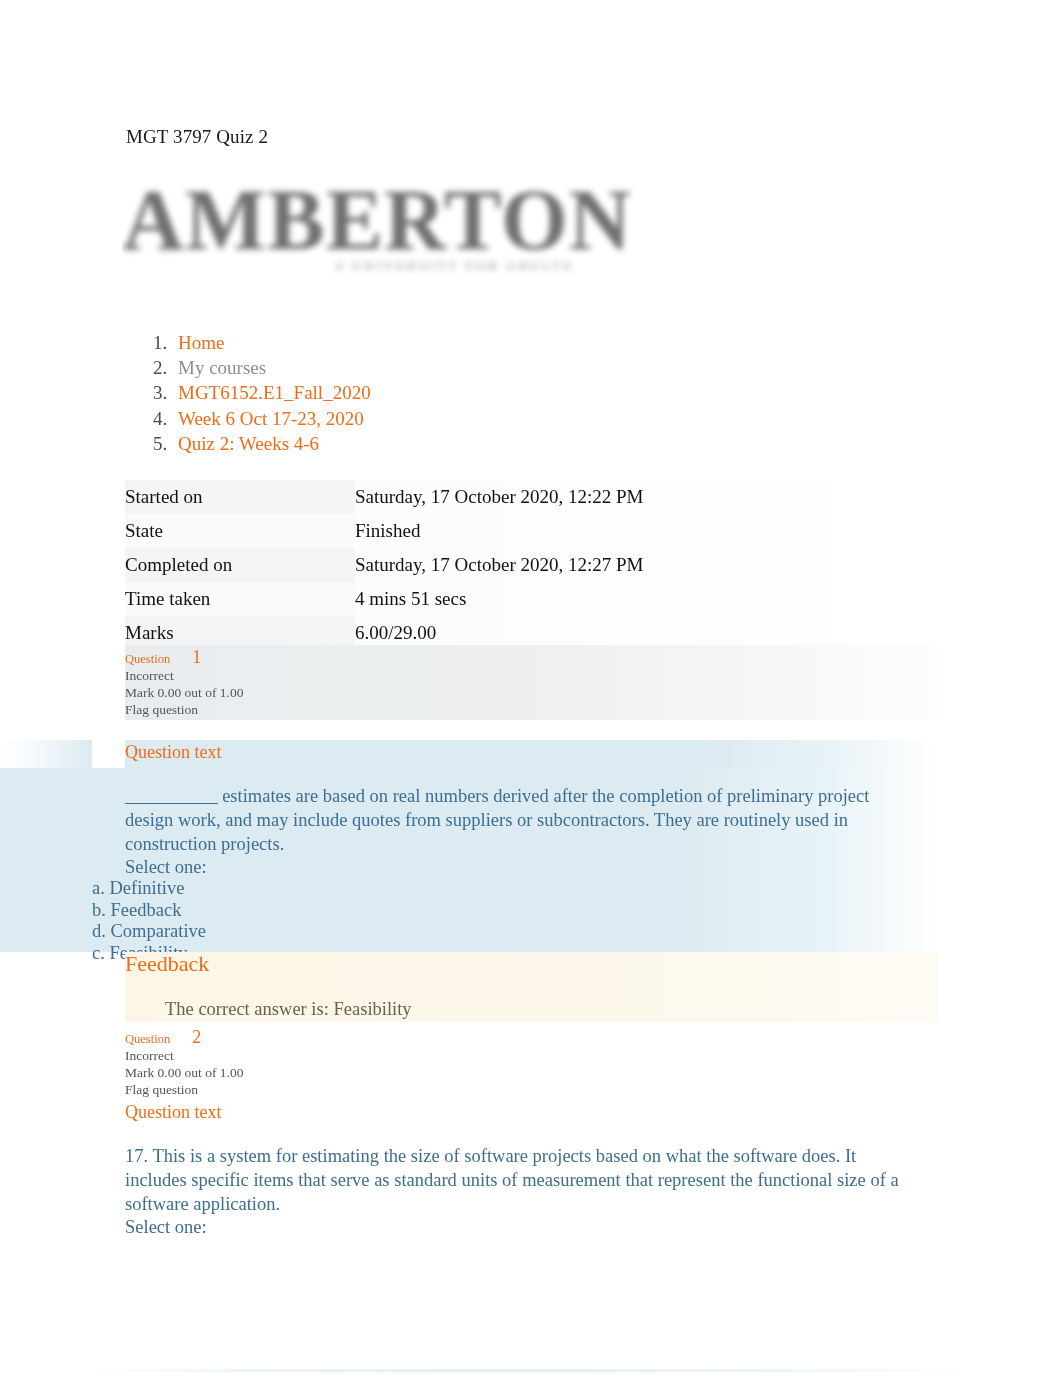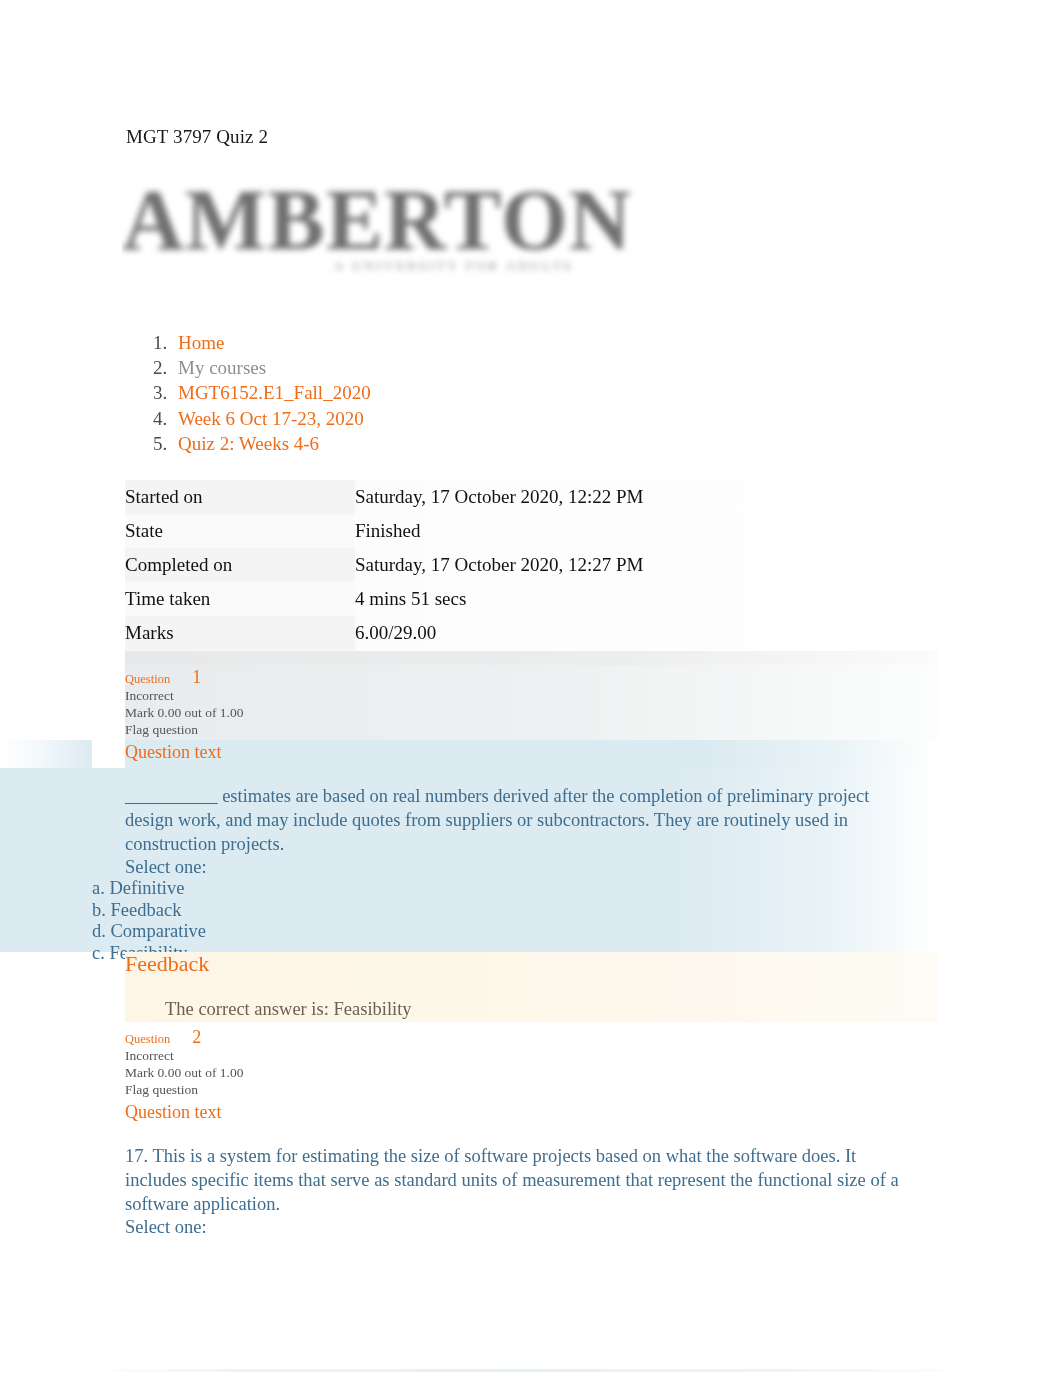--- a/index.html
+++ b/index.html
@@ -292,21 +292,21 @@
       </tr>
       <tr>
         <td class="k">Grade</td>
         <td class="v">20.69 out of 100.00</td>
       </tr>
     </tbody>
   </table>
 
   <div class="qsep" style="top:651px;"></div>
 
-  <div class="qhead shaded" style="top:665px; height:75px;">
+  <div class="qhead shaded" style="top:645px; height:75px;">
     <div class="qhead-inner">
       <div>
         <span class="q-label">Question</span><span class="q-number">1</span>
       </div>
       <div class="q-status">Incorrect</div>
       <div class="q-status">Mark 0.00 out of 1.00</div>
       <a class="q-flag" href="#">Flag question</a>
     </div>
   </div>
 

